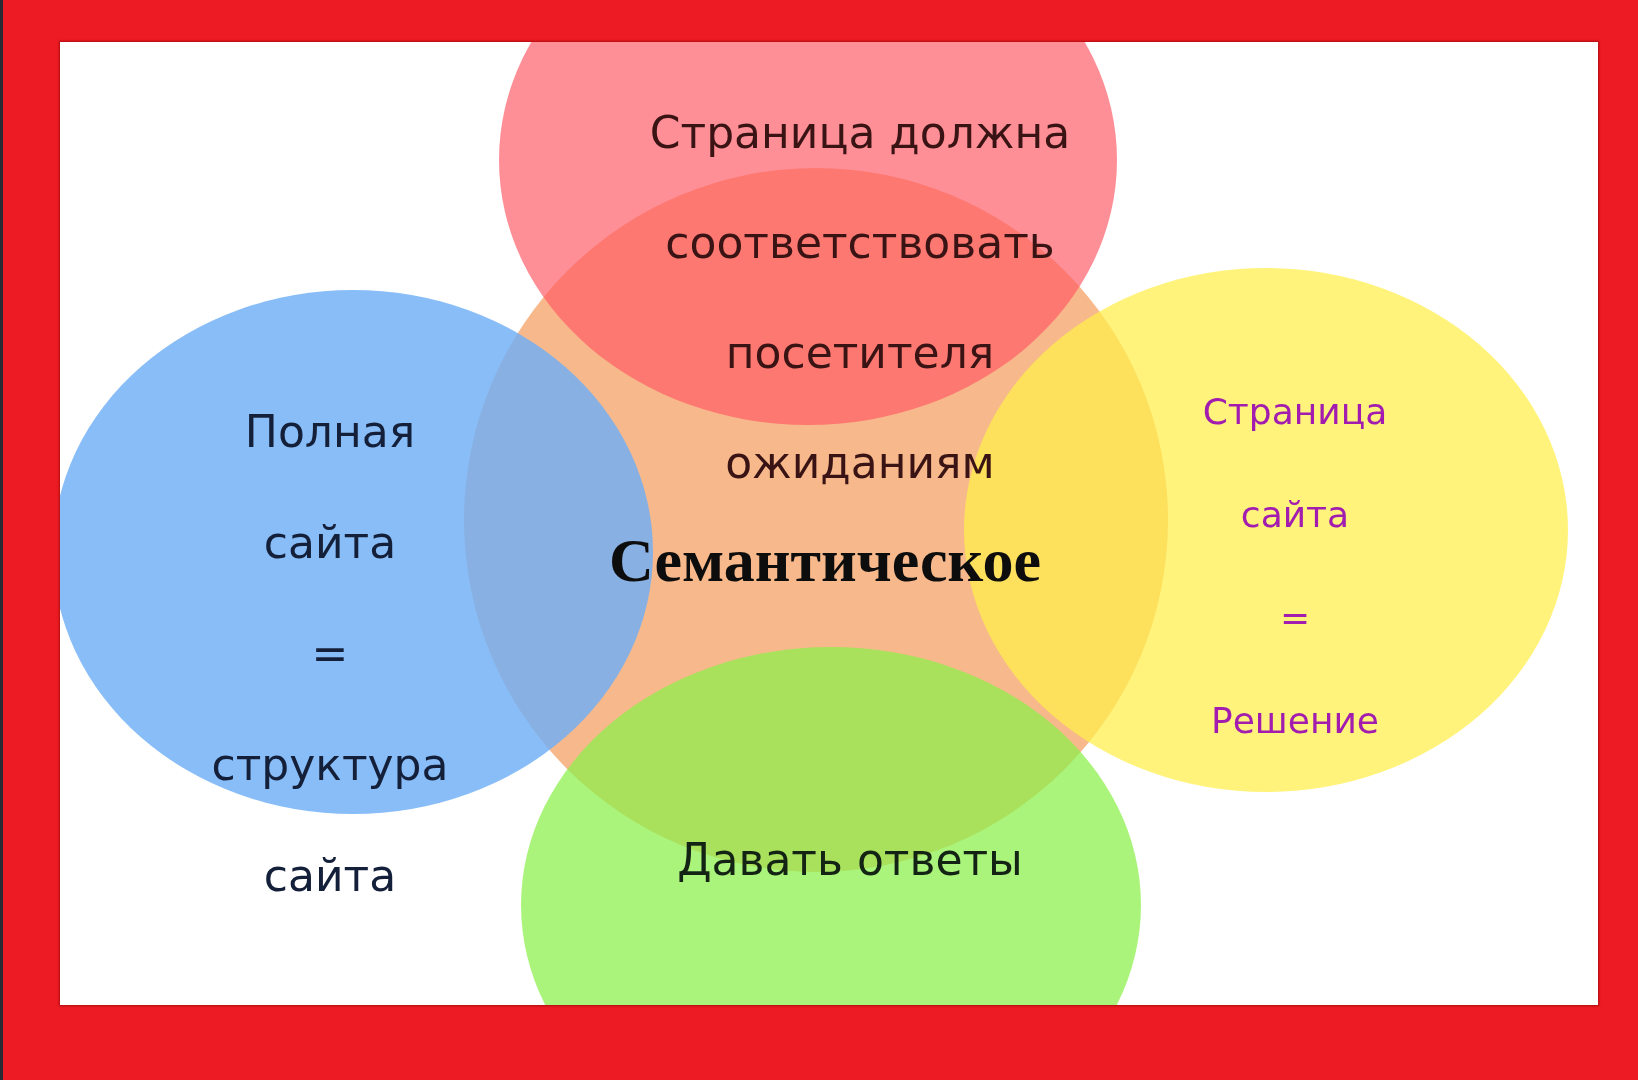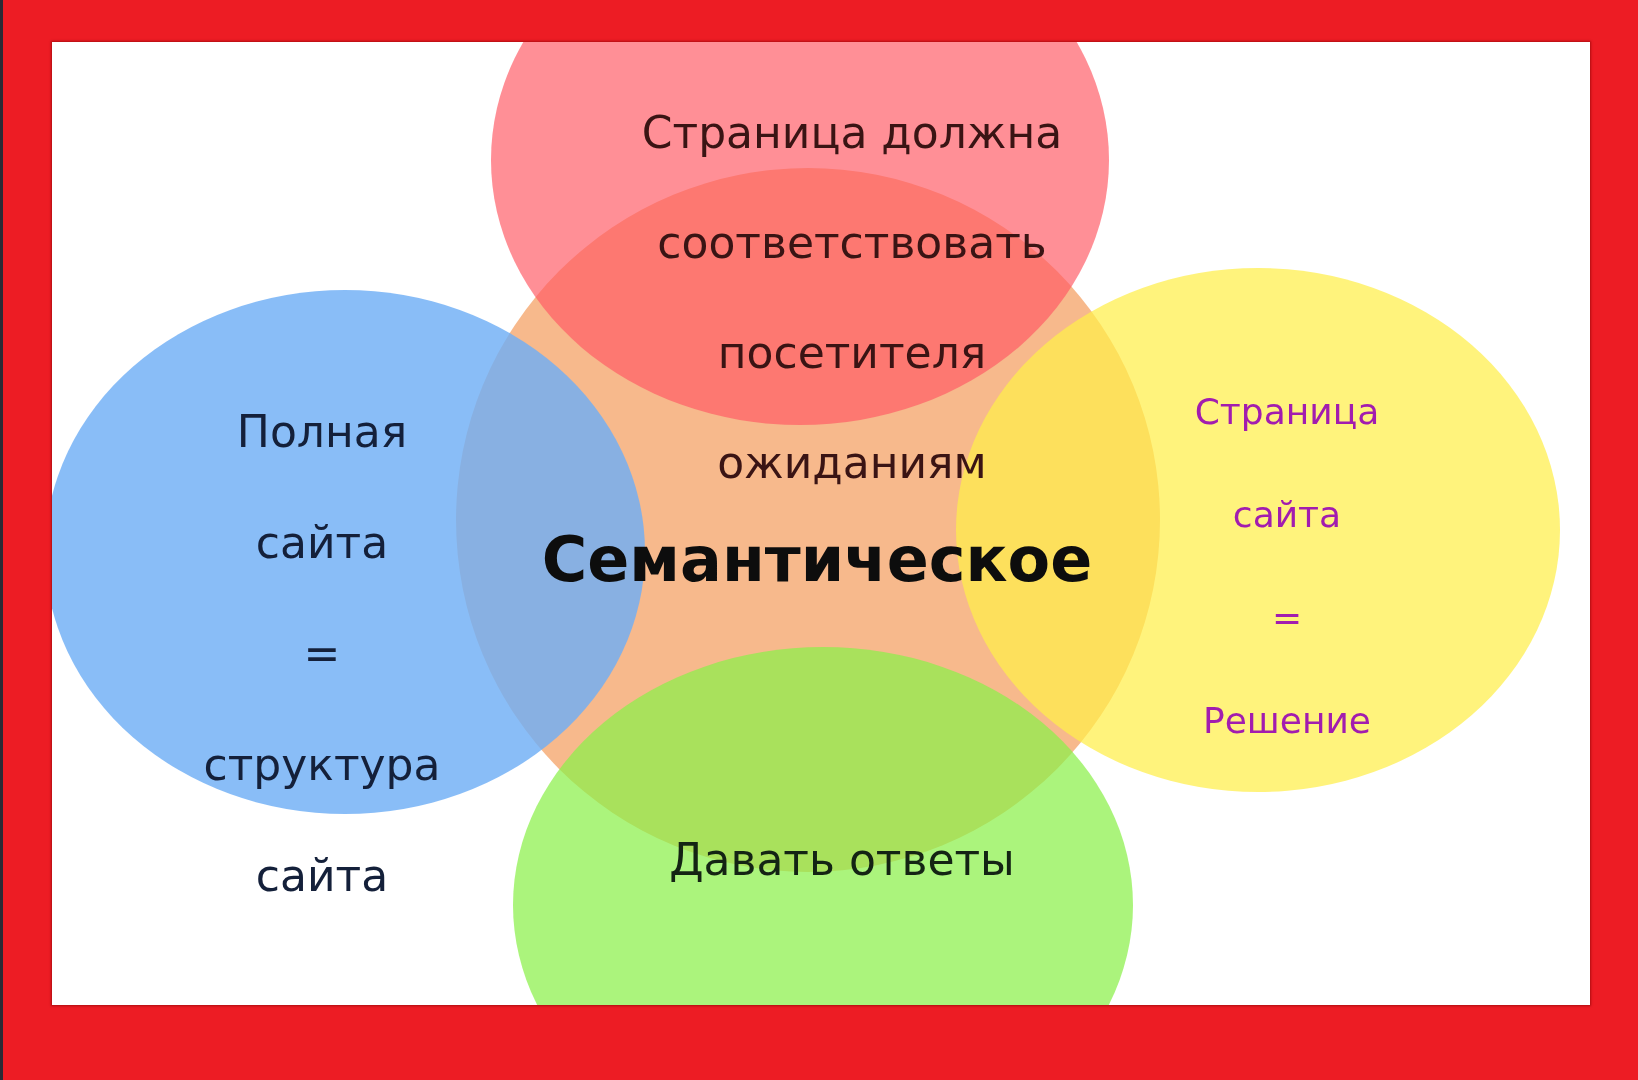--- a/index.html
+++ b/index.html
@@ -8,21 +8,21 @@
       background: #ED1C24;
       position: relative;
       font-family: "DejaVu Sans", "Liberation Sans", sans-serif;
     }
     .edge-strip {
       position: absolute; left: 0; top: 0; width: 3px; height: 1080px;
       background: #2a2a35;
     }
     .frame-inner {
       position: absolute;
-      left: 52px; top: 42px; width: 1538px; height: 963px;
+      left: 60px; top: 42px; width: 1538px; height: 963px;
       background: #FFFFFF;
       overflow: hidden;
       box-shadow: 0 0 2px 1px rgba(120,0,0,0.55);
     }
     .diagram-svg { position: absolute; left: 0; top: 0; }
     .label {
       position: absolute;
       text-align: center;
       color: #1c1c1c;
       white-space: pre-line;
@@ -31,21 +31,21 @@
     .label .line { display: block; }
     .lbl-top { left: 540px; top: 14px; width: 520px; font-size: 44px; color:#3a1414; }
     .lbl-top .line { height: 66px; line-height: 66px; }
     .lbl-left { left: 120px; top: 312px; width: 300px; font-size: 44px; color:#14203a;text-align:center; }
     .lbl-left .line { height: 67px; line-height: 67px; }
     .lbl-right { left: 1085px; top: 300px; width: 300px; font-size: 36px; color:#a21caf; }
     .lbl-right .line { height: 67px; line-height: 67px; }
     .lbl-bottom { left: 490px; top: 740px; width: 600px; font-size: 44px; color:#142414; }
     .lbl-bottom .line { height: 68px; line-height: 68px; }
     .lbl-center { left: 460px; top: 410px; width: 610px; font-size: 62px; font-weight: bold; color:#0d0d0d; }
-    .lbl-center .line { height: 92px; line-height: 92px; }
+    .lbl-center .line { height: 92px; line-height: 92px; font-family: Liberation Serif, serif; }
   </style>
 </head>
 <body>
 
 <div class="edge-strip"></div>
 
 <div class="frame-inner">
   <svg class="diagram-svg" width="1538" height="963" viewBox="0 0 1538 963">
 
     <ellipse cx="756" cy="478" rx="352" ry="352" fill="#F7B98C"></ellipse>

